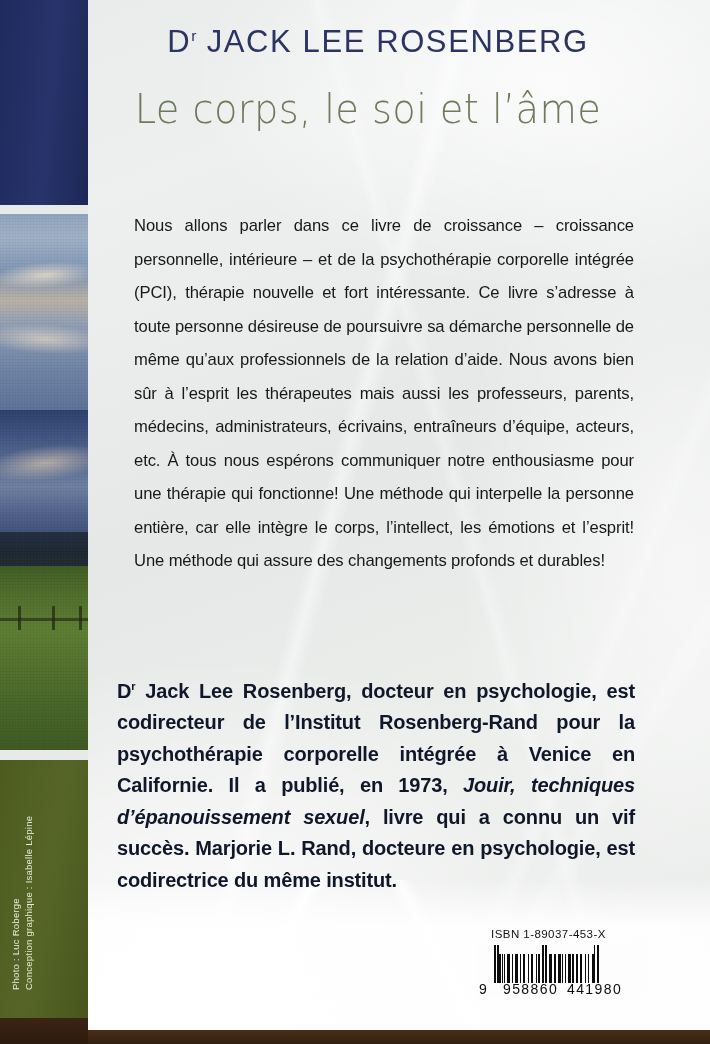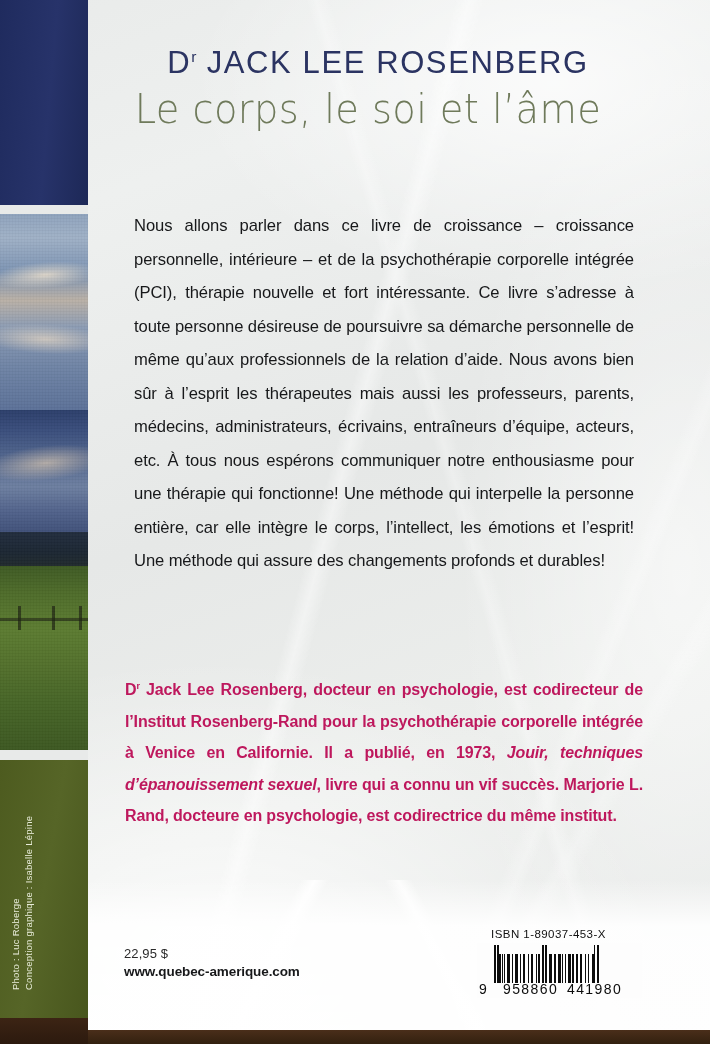--- a/index.html
+++ b/index.html
@@ -169,21 +169,21 @@
     font-size: 9.5px;
     letter-spacing: .25px;
     font-family: "Liberation Sans", sans-serif;
   }
   .credit-line.c1 { left: 21px; }
   .credit-line.c2 { left: 34px; }
 
   
   .author {
     position: absolute;
-    left: 88px; top: 45px;
+    left: 88px; top: 24px;
     width: 580px;
     text-align: center;
     color: #2b3462;
     font-size: 31px;
     letter-spacing: 1.6px;
     font-weight: 400;
     font-family: "Liberation Sans", sans-serif;
   }
   .author sup {
     font-size: 0.5em;
@@ -212,24 +212,24 @@
     font-size: 16.6px;
     line-height: 33.5px;
     text-align: justify;
     font-family: "Liberation Sans", sans-serif;
     letter-spacing: -0.1px;
   }
   .blurb p { margin: 9px; }
 
   .bio {
     position: absolute;
-    left: 125px; top: 671px;
+    left: 117px; top: 671px;
     width: 518px;
-    color: #be185d;
-    font-size: 16px;
+    color: #0f172a;
+    font-size: 20px;
     line-height: 31.5px;
     text-align: justify;
     font-weight: bold;
     font-family: "Liberation Sans", sans-serif;
     letter-spacing: -0.15px;
   }
   .bio p { margin: 0; }
   .bio sup { font-size: .55em; vertical-align: super; }
   .bio em { font-style: italic; }
 
@@ -337,24 +337,20 @@
   <div class="title">Le corps, le soi et l’âme</div>
 
   <div class="blurb">
     <p>Nous allons parler dans ce livre de croissance – croissance personnelle, intérieure – et de la psychothérapie corporelle intégrée (PCI), thérapie nouvelle et fort intéressante. Ce livre s’adresse à toute personne désireuse de poursuivre sa démarche personnelle de même qu’aux professionnels de la relation d’aide. Nous avons bien sûr à l’esprit les thérapeutes mais aussi les professeurs, parents, médecins, administrateurs, écrivains, entraîneurs d’équipe, acteurs, etc. À tous nous espérons communiquer notre enthousiasme pour une thérapie qui fonctionne! Une méthode qui interpelle la personne entière, car elle intègre le corps, l’intellect, les émotions et l’esprit! Une méthode qui assure des changements profonds et durables!</p>
   </div>
 
   <div class="bio">
     <p><span>D</span><sup>r</sup><span> Jack Lee Rosenberg, docteur en psychologie, est codirecteur de l’Institut Rosenberg-Rand pour la psychothérapie corporelle intégrée à Venice en Californie. Il a publié, en 1973, </span><em>Jouir, techniques d’épanouissement sexuel</em><span>, livre qui a connu un vif succès. Marjorie L. Rand, docteure en psychologie, est codirectrice du même institut.</span></p>
   </div>
 
-  <div class="price-block">
-    <div class="price">22,95 $</div>
-    <div class="website">www.quebec-amerique.com</div>
-  </div>
 
   <div class="barcode-block">
     <div class="isbn">ISBN 1-89037-453-X</div>
     <div class="barcode-wrap">
       <div class="bars" id="bars">
           <i style="width: 1.6px; height: 100%; background: rgb(12, 12, 12);"></i>
           <i style="width: 1.6px; height: 100%; background: transparent;"></i>
           <i style="width: 1.6px; height: 100%; background: rgb(12, 12, 12);"></i>
           <i style="width: 1.8px; height: 76%; background: rgb(12, 12, 12);"></i>
           <i style="width: 1px; height: 76%; background: transparent;"></i>

